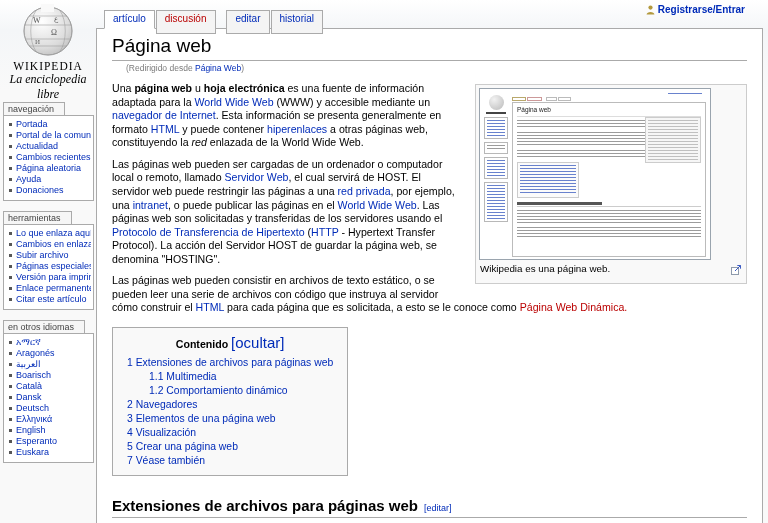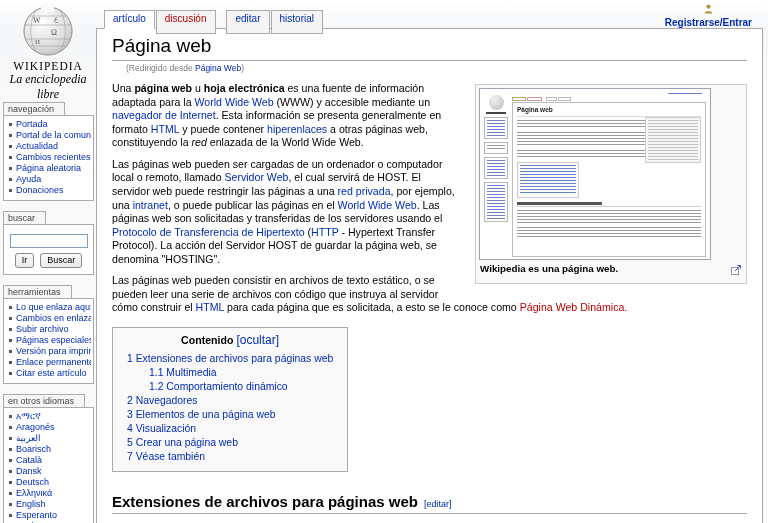--- a/index.html
+++ b/index.html
@@ -7,21 +7,21 @@
   #screen {
     position:relative; width:768px; height:523px; overflow:hidden;
     background:linear-gradient(to bottom,#ffffff 0px,#f4f6f8 30px,#f9f9f9 90px);
     font-family:"Liberation Sans", sans-serif; color:#000;
   }
   a { text-decoration:none; cursor:pointer; }
   .wl { color:#002bb8; }
   .rl { color:#ba0000; }
 
   
-  #personal { position:absolute; top:4px; right:16px; font-size:10px; display:flex; align-items:center; gap:3px;flex-direction:column; }
+  #personal { position:absolute; top:4px; right:23px; font-size:10px; display:flex; align-items:center; gap:3px; }
   #personal a { color:#002bb8; font-weight:bold; }
 
   
   #sidebar { position:absolute; left:0; top:0; width:96px; }
   #logo { width:96px; height:92px; text-align:center; padding-top:2px; cursor:pointer; }
   #logo .wordmark { font-family:"Liberation Serif", serif; font-size:11.5px; letter-spacing:1px; color:#000; margin-top:-2px; }
   #logo .tagline  { font-family:"Liberation Serif", serif; font-style:italic; font-size:12px; color:#000; }
   .portlet { margin:5px 2px 0 3px; }
   .portlet .plabel {
     display:inline-block; font-size:9px; color:#444; background:#f6f6f6;
@@ -56,33 +56,33 @@
     position:absolute; left:96px; top:28px; right:5px; height:600px;
     background:#fff; border:1px solid #aaa; padding:5px 15px 8px 15px;
     font-size:10.6px; line-height:1.28;
   }
   h1#title { font-size:19px; font-weight:normal; border-bottom:1px solid #aaa; padding-bottom:2px; margin-bottom:2px; }
   #redirect { font-size:8.5px; color:#7b7b7b; margin:1px 0 8px 14px; }
   #redirect a { color:#002bb8; }
   p.para { margin:6px 0 8px; }
 
   
-  #thumb { float:right; width:272px; border:1px solid #ccc; background:#f9f9f9; padding:3px; margin:2px 0 8px 14px;font-weight:bold; }
+  #thumb { float:right; width:272px; border:1px solid #ccc; background:#f9f9f9; padding:3px; margin:2px 0 8px 14px; }
   #thumb-img { position:relative; width:232px; height:172px; background:#fff; border:1px solid #9aa4ae; overflow:hidden; cursor:pointer; }
   #thumb-caption { font-size:9.8px; padding:3px 1px 1px; overflow:hidden; }
   #thumb-caption .magnify { float:right; margin:1px 0 0 4px; cursor:pointer; }
   .mlines { background:repeating-linear-gradient(to bottom,#8a8a8a 0 1px,transparent 1px 3px); opacity:.85; }
   .mlines-blue { background:repeating-linear-gradient(to bottom,#5874c8 0 1px,transparent 1px 3px); opacity:.9; }
   .mt-box { border:1px solid #b8b8b8; background:#fff; }
 
   
   #toc { display:inline-block; border:1px solid #aaa; background:#f9f9f9; padding:5px 14px 7px; margin:4px 0 6px; min-width:228px; }
   #toc-head { text-align:center; font-size:10.6px; margin-bottom:4px; }
   #toc-head b { color:#000; }
-  #toc-head a { color:#002bb8; font-size:12px; }
+  #toc-head a { color:#002bb8; font-size:15px; }
   .toc-row { font-size:10.4px; line-height:14px; color:#002bb8; cursor:pointer; }
   .toc-row.lvl2 { margin-left:22px; }
   .toc-row span { color:#002bb8; }
 
   
   h2.sect { font-size:15px; font-weight:bold; border-bottom:1px solid #aaa; padding-bottom:2px; margin:14px 0 7px; clear:none; }
   .editsection { font-size:9px; font-weight:normal; color:#002bb8; margin-left:6px; }
 </style>
 </head>
 <body>
@@ -129,30 +129,20 @@
           <li><a>Portal de la comunidad</a></li>
           <li><a>Actualidad</a></li>
           <li><a>Cambios recientes</a></li>
           <li><a>Página aleatoria</a></li>
           <li><a>Ayuda</a></li>
           <li><a>Donaciones</a></li>
         </ul>
       </div>
     </div>
 
-    <div class="portlet">
-      <div class="plabel">buscar</div>
-      <div class="pbody" id="search-body">
-        <input id="search-input" type="text" value="" style="">
-        <div class="btn-row">
-          <button class="sbtn">Ir</button>
-          <button class="sbtn">Buscar</button>
-        </div>
-      </div>
-    </div>
 
     <div class="portlet">
       <div class="plabel">herramientas</div>
       <div class="pbody">
         <ul class="sb-list">
           <li><a>Lo que enlaza aquí</a></li>
           <li><a>Cambios en enlazadas</a></li>
           <li><a>Subir archivo</a></li>
           <li><a>Páginas especiales</a></li>
           <li><a>Versión para imprimir</a></li>

